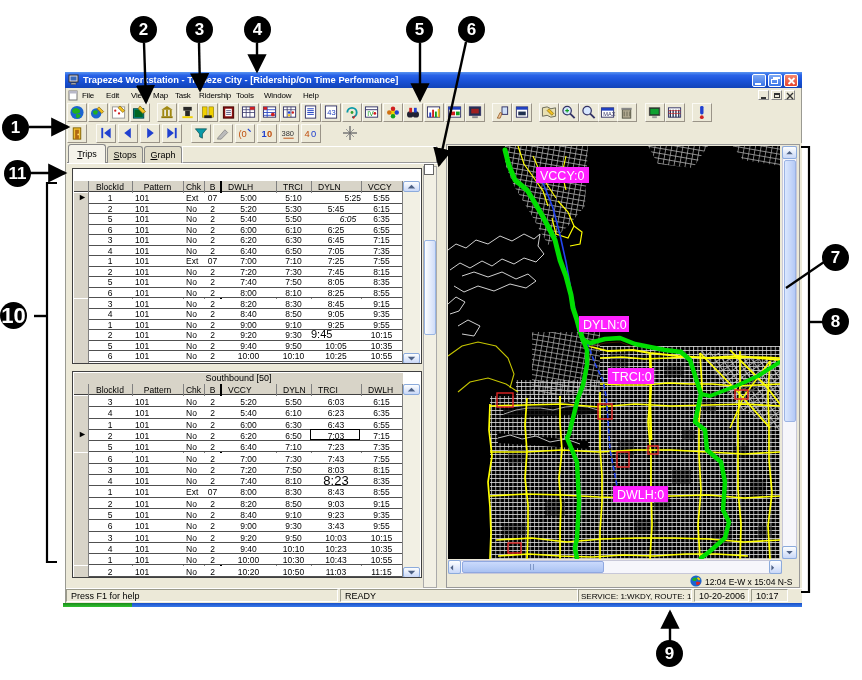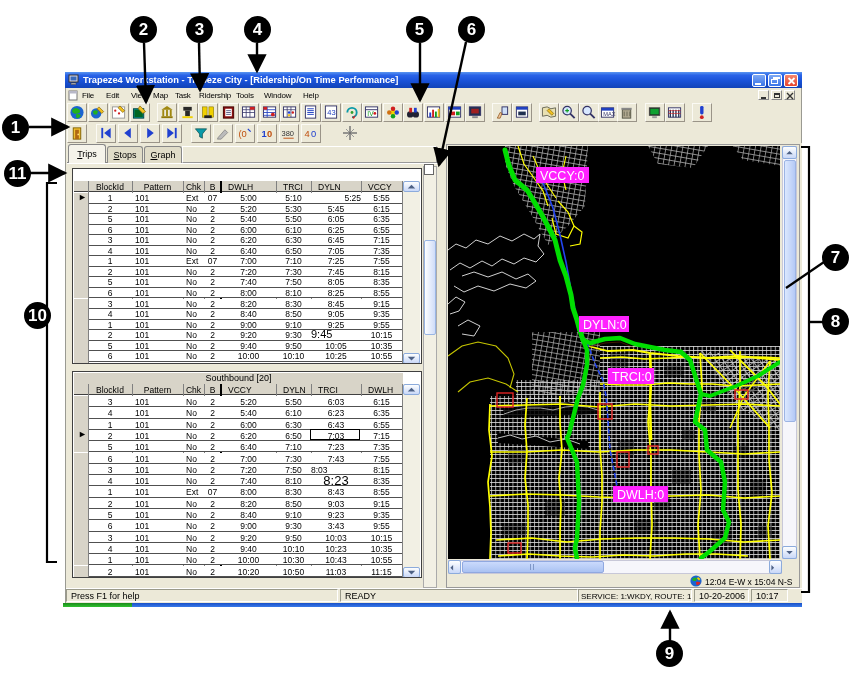--- a/index.html
+++ b/index.html
@@ -390,21 +390,21 @@
     <div style="position:absolute;left:238px;top:34.55px;width:50px;height:10.55px;font-size:8.5px;line-height:11.55px;text-align:center;overflow:hidden;">5:45</div>
     <div style="position:absolute;left:288px;top:34.55px;width:41px;height:10.55px;font-size:8.5px;line-height:11.55px;text-align:center;overflow:hidden;">6:15</div>
     <div style="position:absolute;left:1px;top:45.1px;width:329px;height:10.55px;border-bottom:1px solid #505050;background:#fff;"></div>
     <div style="position:absolute;left:1px;top:45.1px;width:15px;height:10.55px;background:#d8d4c8;border-right:1px solid #808080;"></div>
     <div style="position:absolute;left:15px;top:45.1px;width:44px;height:10.55px;font-size:8.5px;line-height:11.55px;text-align:center;overflow:hidden;">5</div>
     <div style="position:absolute;left:59px;top:45.1px;width:51px;height:10.55px;font-size:8.5px;line-height:11.55px;text-align:left;padding-left:3px;overflow:hidden;">101</div>
     <div style="position:absolute;left:110px;top:45.1px;width:21px;height:10.55px;font-size:8.5px;line-height:11.55px;text-align:left;padding-left:3px;overflow:hidden;">No</div>
     <div style="position:absolute;left:131px;top:45.1px;width:17px;height:10.55px;font-size:8.5px;line-height:11.55px;text-align:center;overflow:hidden;">2</div>
     <div style="position:absolute;left:148px;top:45.1px;width:55px;height:10.55px;font-size:8.5px;line-height:11.55px;text-align:center;overflow:hidden;">5:40</div>
     <div style="position:absolute;left:203px;top:45.1px;width:35px;height:10.55px;font-size:8.5px;line-height:11.55px;text-align:center;overflow:hidden;">5:50</div>
-    <div style="position:absolute;left:238px;top:45.1px;width:50px;height:10.55px;font-size:8.5px;line-height:11.55px;text-align:center;overflow:hidden;">6:05</div>
+    <div style="position:absolute;left:250px;top:45.1px;width:50px;height:10.55px;font-size:8.5px;line-height:11.55px;text-align:center;overflow:hidden;font-style:italic;">6:05</div>
     <div style="position:absolute;left:288px;top:45.1px;width:41px;height:10.55px;font-size:8.5px;line-height:11.55px;text-align:center;overflow:hidden;">6:35</div>
     <div style="position:absolute;left:1px;top:55.650000000000006px;width:329px;height:10.55px;border-bottom:1px solid #505050;background:#fff;"></div>
     <div style="position:absolute;left:1px;top:55.650000000000006px;width:15px;height:10.55px;background:#d8d4c8;border-right:1px solid #808080;"></div>
     <div style="position:absolute;left:15px;top:55.650000000000006px;width:44px;height:10.55px;font-size:8.5px;line-height:11.55px;text-align:center;overflow:hidden;">6</div>
     <div style="position:absolute;left:59px;top:55.650000000000006px;width:51px;height:10.55px;font-size:8.5px;line-height:11.55px;text-align:left;padding-left:3px;overflow:hidden;">101</div>
     <div style="position:absolute;left:110px;top:55.650000000000006px;width:21px;height:10.55px;font-size:8.5px;line-height:11.55px;text-align:left;padding-left:3px;overflow:hidden;">No</div>
     <div style="position:absolute;left:131px;top:55.650000000000006px;width:17px;height:10.55px;font-size:8.5px;line-height:11.55px;text-align:center;overflow:hidden;">2</div>
     <div style="position:absolute;left:148px;top:55.650000000000006px;width:55px;height:10.55px;font-size:8.5px;line-height:11.55px;text-align:center;overflow:hidden;">6:00</div>
     <div style="position:absolute;left:203px;top:55.650000000000006px;width:35px;height:10.55px;font-size:8.5px;line-height:11.55px;text-align:center;overflow:hidden;">6:10</div>
     <div style="position:absolute;left:238px;top:55.650000000000006px;width:50px;height:10.55px;font-size:8.5px;line-height:11.55px;text-align:center;overflow:hidden;">6:25</div>
@@ -545,21 +545,21 @@
         <path d="M4 6 L8 2 L12 6 Z" fill="#4d6185"></path>
       </svg>
     </div>
     <div style="position:absolute;left:330px;top:184px;width:17px;height:11px;background:linear-gradient(180deg,#fdfefe,#c9d8f8);border:1px solid #8cabdc;border-radius:2px;">
       <svg width="15" height="9" viewBox="0 0 16 8" style="position:absolute;left:0;top:0;">
         <path d="M4 2 L8 6 L12 2 Z" fill="#4d6185"></path>
       </svg>
     </div>
   </div>
 <div class="grid" style="left:72px;top:371px;width:350px;height:207px;">
-    <div style="position:absolute;left:1px;top:1px;width:329px;height:11px;background:#d8d4c8;color:#000;font-size:9px;text-align:center;line-height:11px;">Southbound [20]</div>
+    <div style="position:absolute;left:1px;top:1px;width:329px;height:11px;background:#d8d4c8;color:#000;font-size:9px;text-align:center;line-height:11px;">Southbound [50]</div>
     <div style="position:absolute;left:1px;top:12px;width:329px;height:11px;background:#d8d4c8;border-bottom:1px solid #404040;"></div>
     <div style="position:absolute;left:15px;top:12px;width:44px;height:11px;font-size:8.5px;text-align:center;line-height:12px;overflow:hidden;">BlockId</div>
     <div style="position:absolute;left:59px;top:12px;width:51px;height:11px;font-size:8.5px;text-align:center;line-height:12px;overflow:hidden;">Pattern</div>
     <div style="position:absolute;left:110px;top:12px;width:21px;height:11px;font-size:8.5px;text-align:center;line-height:12px;overflow:hidden;">Chk</div>
     <div style="position:absolute;left:131px;top:12px;width:17px;height:11px;font-size:8.5px;text-align:center;line-height:12px;overflow:hidden;">B</div>
     <div style="position:absolute;left:148px;top:12px;width:55px;height:11px;font-size:8.5px;text-align:left;padding-left:7px;line-height:12px;overflow:hidden;">VCCY</div>
     <div style="position:absolute;left:203px;top:12px;width:35px;height:11px;font-size:8.5px;text-align:left;padding-left:7px;line-height:12px;overflow:hidden;">DYLN</div>
     <div style="position:absolute;left:238px;top:12px;width:50px;height:11px;font-size:8.5px;text-align:left;padding-left:7px;line-height:12px;overflow:hidden;">TRCI</div>
     <div style="position:absolute;left:288px;top:12px;width:41px;height:11px;font-size:8.5px;text-align:left;padding-left:7px;line-height:12px;overflow:hidden;">DWLH</div>
     <div style="position:absolute;left:15px;top:12px;width:1px;height:194px;background:#808080;"></div>
@@ -636,21 +636,21 @@
     <div style="position:absolute;left:238px;top:80.5px;width:50px;height:11.3px;font-size:8.5px;line-height:12.3px;text-align:center;overflow:hidden;">7:43</div>
     <div style="position:absolute;left:288px;top:80.5px;width:41px;height:11.3px;font-size:8.5px;line-height:12.3px;text-align:center;overflow:hidden;">7:55</div>
     <div style="position:absolute;left:1px;top:91.80000000000001px;width:329px;height:11.3px;border-bottom:1px solid #505050;background:#fff;"></div>
     <div style="position:absolute;left:1px;top:91.80000000000001px;width:15px;height:11.3px;background:#d8d4c8;border-right:1px solid #808080;"></div>
     <div style="position:absolute;left:15px;top:91.80000000000001px;width:44px;height:11.3px;font-size:8.5px;line-height:12.3px;text-align:center;overflow:hidden;">3</div>
     <div style="position:absolute;left:59px;top:91.80000000000001px;width:51px;height:11.3px;font-size:8.5px;line-height:12.3px;text-align:left;padding-left:3px;overflow:hidden;">101</div>
     <div style="position:absolute;left:110px;top:91.80000000000001px;width:21px;height:11.3px;font-size:8.5px;line-height:12.3px;text-align:left;padding-left:3px;overflow:hidden;">No</div>
     <div style="position:absolute;left:131px;top:91.80000000000001px;width:17px;height:11.3px;font-size:8.5px;line-height:12.3px;text-align:center;overflow:hidden;">2</div>
     <div style="position:absolute;left:148px;top:91.80000000000001px;width:55px;height:11.3px;font-size:8.5px;line-height:12.3px;text-align:center;overflow:hidden;">7:20</div>
     <div style="position:absolute;left:203px;top:91.80000000000001px;width:35px;height:11.3px;font-size:8.5px;line-height:12.3px;text-align:center;overflow:hidden;">7:50</div>
-    <div style="position:absolute;left:238px;top:91.80000000000001px;width:50px;height:11.3px;font-size:8.5px;line-height:12.3px;text-align:left;overflow:hidden;">8:03</div>
+    <div style="position:absolute;left:238px;top:91.80000000000001px;width:50px;height:11.3px;font-size:8.5px;line-height:12.3px;text-align:center;overflow:hidden;">8:03</div>
     <div style="position:absolute;left:288px;top:91.80000000000001px;width:41px;height:11.3px;font-size:8.5px;line-height:12.3px;text-align:center;overflow:hidden;">8:15</div>
     <div style="position:absolute;left:1px;top:103.10000000000001px;width:329px;height:11.3px;border-bottom:1px solid #505050;background:#fff;"></div>
     <div style="position:absolute;left:1px;top:103.10000000000001px;width:15px;height:11.3px;background:#d8d4c8;border-right:1px solid #808080;"></div>
     <div style="position:absolute;left:15px;top:103.10000000000001px;width:44px;height:11.3px;font-size:8.5px;line-height:12.3px;text-align:center;overflow:hidden;">4</div>
     <div style="position:absolute;left:59px;top:103.10000000000001px;width:51px;height:11.3px;font-size:8.5px;line-height:12.3px;text-align:left;padding-left:3px;overflow:hidden;">101</div>
     <div style="position:absolute;left:110px;top:103.10000000000001px;width:21px;height:11.3px;font-size:8.5px;line-height:12.3px;text-align:left;padding-left:3px;overflow:hidden;">No</div>
     <div style="position:absolute;left:131px;top:103.10000000000001px;width:17px;height:11.3px;font-size:8.5px;line-height:12.3px;text-align:center;overflow:hidden;">2</div>
     <div style="position:absolute;left:148px;top:103.10000000000001px;width:55px;height:11.3px;font-size:8.5px;line-height:12.3px;text-align:center;overflow:hidden;">7:40</div>
     <div style="position:absolute;left:203px;top:103.10000000000001px;width:35px;height:11.3px;font-size:8.5px;line-height:12.3px;text-align:center;overflow:hidden;">8:10</div>
     <div style="position:absolute;left:238px;top:103.10000000000001px;width:50px;height:11.3px;font-size:13px;line-height:12.3px;text-align:center;overflow:hidden;">8:23</div>
@@ -902,21 +902,21 @@
 <div class="abs" style="left:132px;top:603px;width:670px;height:4px;background:linear-gradient(180deg,#1850c8,#3a7ae8);"></div>
 <div class="co" style="left:2px;top:114px;width:27px;height:27px;font-size:17px;line-height:27px;">1</div>
 <div class="co" style="left:130px;top:16px;width:27px;height:27px;font-size:17px;line-height:27px;">2</div>
 <div class="co" style="left:186px;top:16px;width:27px;height:27px;font-size:17px;line-height:27px;">3</div>
 <div class="co" style="left:244px;top:16px;width:27px;height:27px;font-size:17px;line-height:27px;">4</div>
 <div class="co" style="left:406px;top:16px;width:27px;height:27px;font-size:17px;line-height:27px;">5</div>
 <div class="co" style="left:458px;top:16px;width:27px;height:27px;font-size:17px;line-height:27px;">6</div>
 <div class="co" style="left:822px;top:244px;width:27px;height:27px;font-size:17px;line-height:27px;">7</div>
 <div class="co" style="left:822px;top:308px;width:27px;height:27px;font-size:17px;line-height:27px;">8</div>
 <div class="co" style="left:656px;top:640px;width:27px;height:27px;font-size:17px;line-height:27px;">9</div>
-<div class="co" style="left:24px;top:302px;width:27px;height:27px;font-size:17px;line-height:27px;">10</div>
+<div class="co" style="left:0;top:302px;width:27px;height:27px;font-size:22px;line-height:27px;">10</div>
 <div class="co" style="left:4px;top:160px;width:27px;height:27px;font-size:17px;line-height:27px;">11</div>
 <svg class="abs" style="left:0;top:0;z-index:40;pointer-events:none;" width="862" height="680" viewBox="0 0 862 680">
     <defs>
       <marker id="ah" markerWidth="9" markerHeight="8" refX="7" refY="4" orient="auto">
         <path d="M0,0 L8,4 L0,8 Z" fill="#000"></path>
       </marker>
     </defs>
     <line x1="29" y1="127" x2="68" y2="127" stroke="#000" stroke-width="2.4" marker-end="url(#ah)"></line>
     <line x1="144" y1="43" x2="146" y2="102" stroke="#000" stroke-width="2.4" marker-end="url(#ah)"></line>
     <line x1="199" y1="43" x2="200" y2="90" stroke="#000" stroke-width="2.4" marker-end="url(#ah)"></line>

